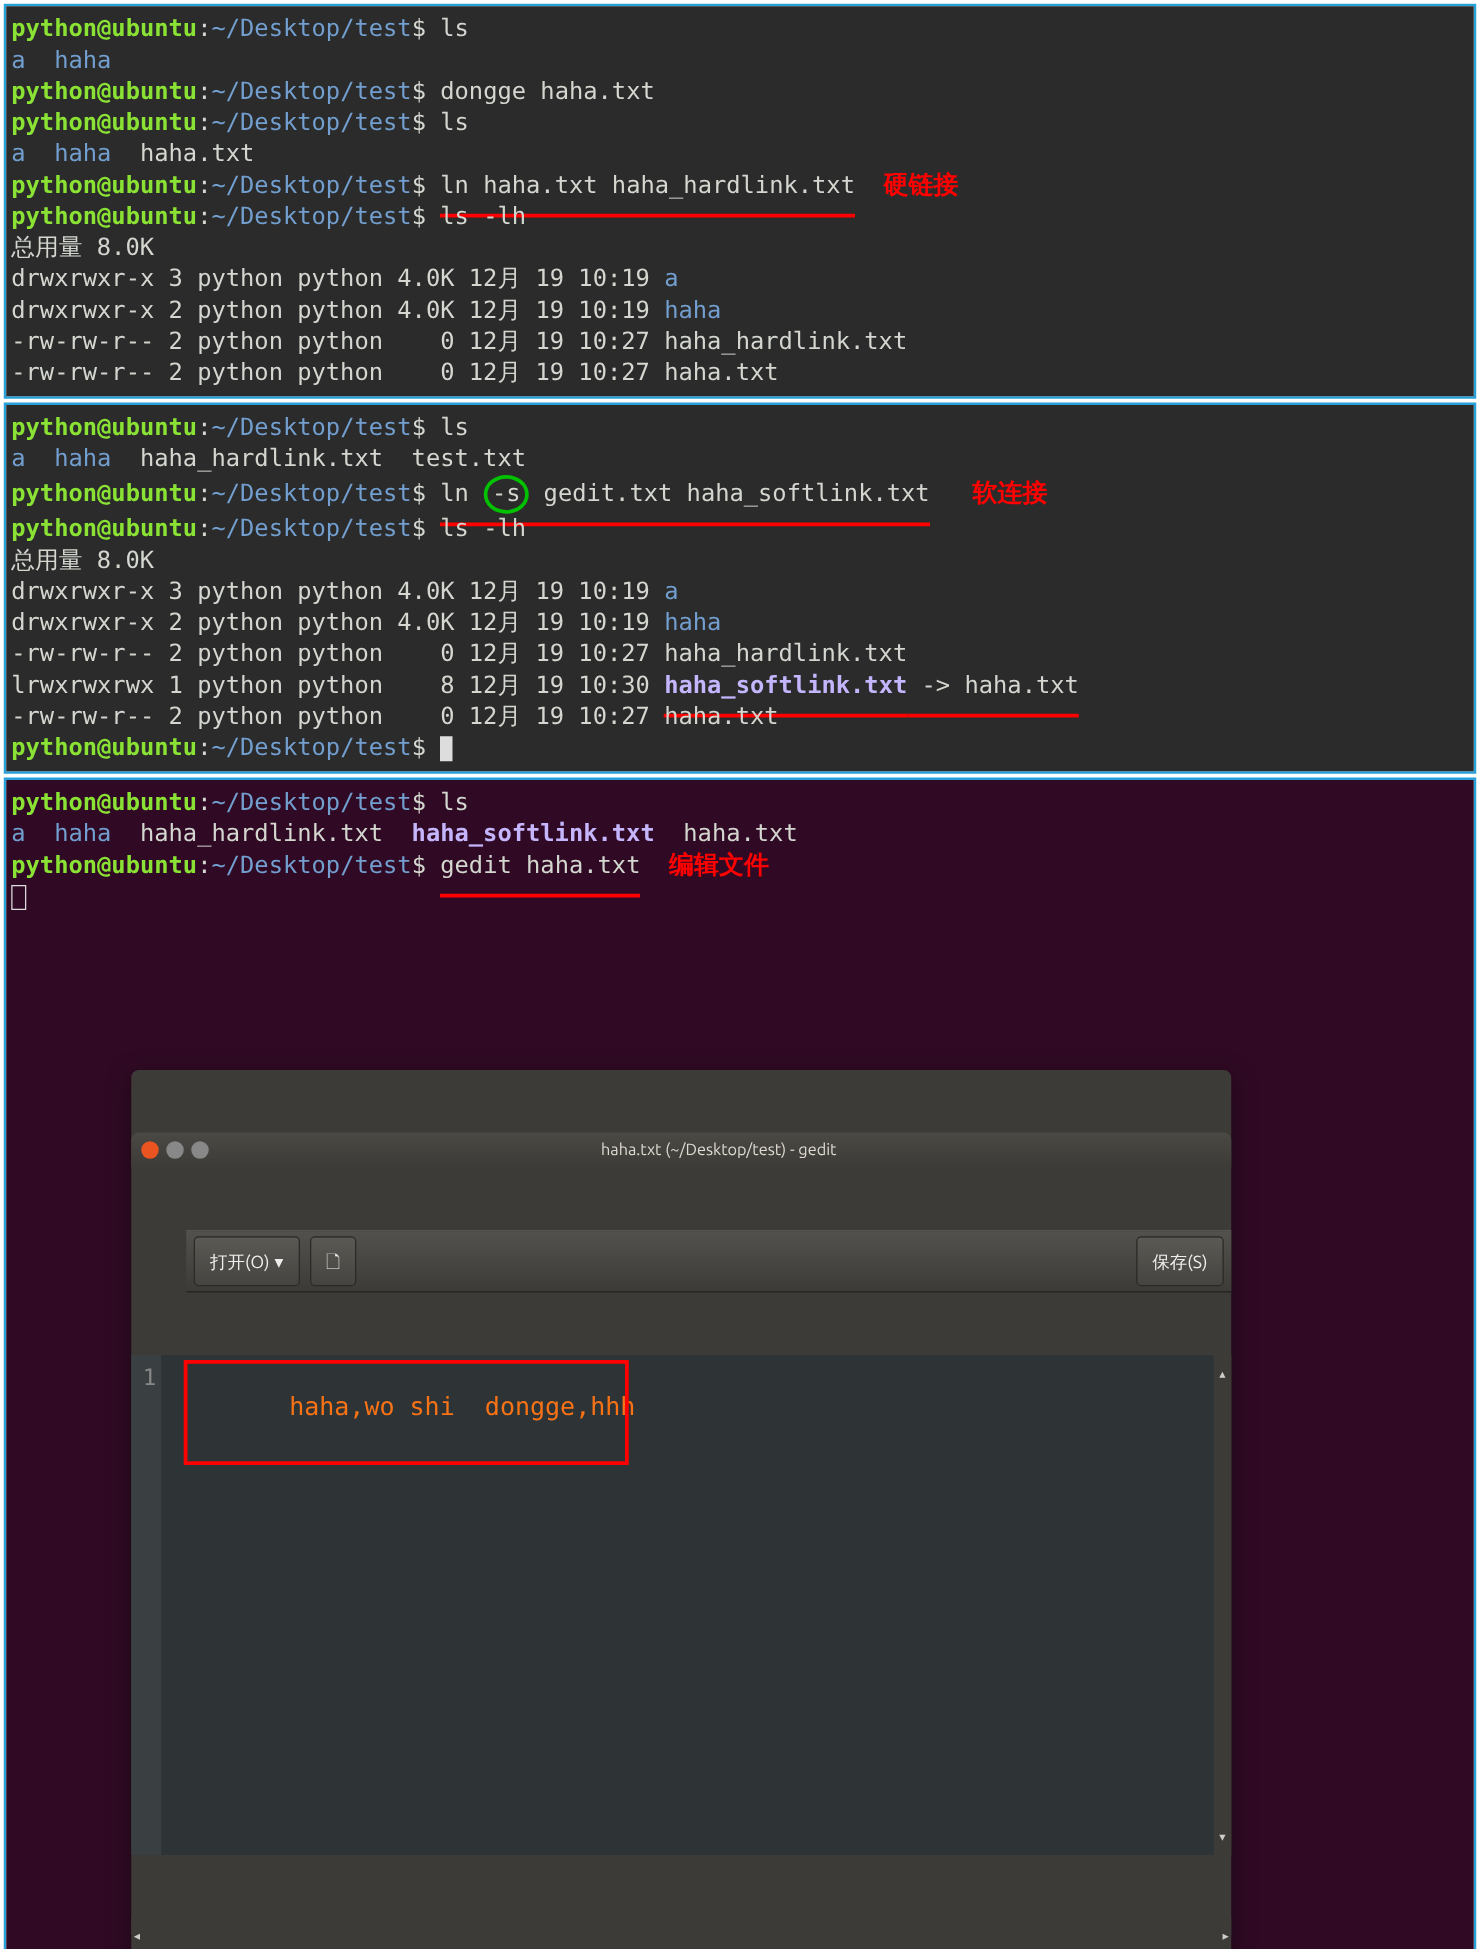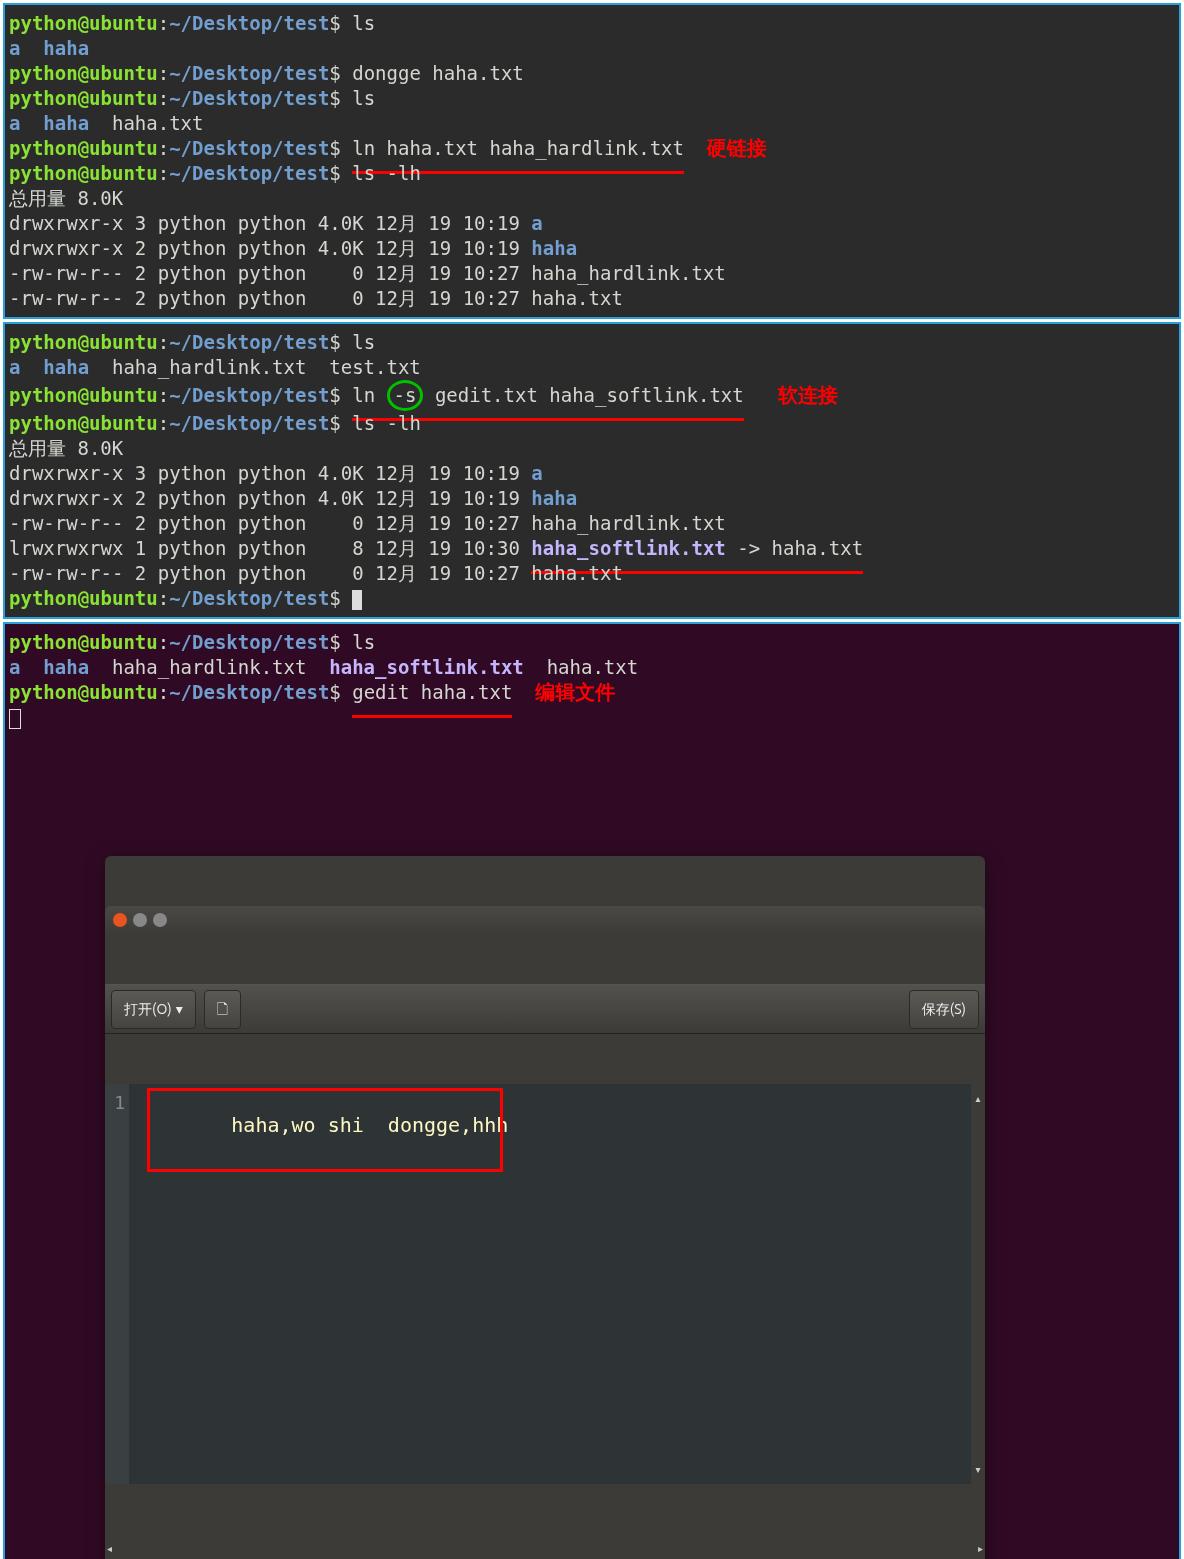--- a/index.html
+++ b/index.html
@@ -18,21 +18,21 @@
     background: #2b2b2b;
     color: #ddd;
     font-size: 19px;
     line-height: 25px;
     padding: 6px 4px;
     white-space: pre;
     font-family: "DejaVu Sans Mono", "Consolas", monospace;
   }
   .term3 { background:#300a24; }
   .g  { color:#8ae234; font-weight:bold; } 
-  .b  { color:#729fcf; font-weight:bold;margin-top:16px; } 
+  .b  { color:#729fcf; font-weight:normal;margin-top:16px; } 
   .c  { color:#c4b5fd; font-weight:bold; } 
   .w  { color:#d3d7cf; }
   .annot {
     color:#ff0000; font-weight:bold; font-family: "Microsoft YaHei","SimHei",sans-serif;
     font-size:20px;
   }
   .uline-red { border-bottom:3px solid #ff0000; padding-bottom:12px; }
   .circle {
     display:inline-block;
     border:3px solid #00c000;
@@ -54,39 +54,39 @@
   .titlebar {
     height:28px; display:flex; align-items:center;
     background:linear-gradient(#4a4944,#3c3b37);
     border-radius:6px 6px 0 0;
     padding:0 8px; gap:6px;
     color:#dfdbd2; font-size:13px;
   }
   .win-btn { width:14px; height:14px; border-radius:50%; display:inline-block;}
   .wb-close{background:#e95420;} .wb-min{background:#888;} .wb-max{background:#888;}
   .toolbar {
-    height:40px; display:flex; align-items:center; padding:4px 6px; gap:8px;
+    height:40px; display:flex; padding:4px 6px; gap:8px;
     background:linear-gradient(#52514d,#3c3b37);
-    border-top:1px solid #555; border-bottom:1px solid #222;
+    border-top:1px solid #555; border-bottom:1px solid #222;margin-left:44px;
   }
   .tbtn {
     background:linear-gradient(#5a5954,#454440);
     border:1px solid #2a2a27; border-radius:4px;
     color:#eee; font-size:14px; padding:6px 12px;
     display:flex; align-items:center; gap:4px;
   }
   .editor {
     display:flex; background:#2e3436; height:400px; position:relative;
   }
   .gutter{
     width:20px; background:#3a3f41; color:#888; text-align:right;
     padding:6px 4px 0 0; font-family:monospace; font-size:18px;
   }
   .code {
-    flex:1; padding:4px 6px; color:#fef9c3; font-family:monospace; font-size:20px;
+    flex:1; padding:4px 6px; color:#f97316; font-family:monospace; font-size:20px;
     position:relative;
   }
   .highlight-box{
     position:absolute; border:3px solid #ff0000;
     left:18px; top:4px; width:350px; height:78px; pointer-events:none;
   }
   .vscroll{
     width:14px; background:#3c3b37;
     display:flex; flex-direction:column; justify-content:space-between; align-items:center;
   }
@@ -133,20 +133,21 @@
 <span class="hollow-cursor"></span>
 </div>
 
 <div class="term term3" style="padding:0;">
  <div class="gedit-wrap">
   <div class="gedit">
     <div class="titlebar">
       <span class="win-btn wb-close"></span>
       <span class="win-btn wb-min"></span>
       <span class="win-btn wb-max"></span>
+      <span style="flex:1;text-align:center">haha.txt (~/Desktop/test) - gedit</span>
     </div>
     <div class="toolbar">
       <div class="tbtn"><span>打开(O)</span><span>▾</span></div>
       <div class="tbtn"><span>🗋</span></div>
       <div style="flex:1"></div>
       <div class="tbtn">保存(S)</div>
     </div>
     <div class="editor">
       <div class="gutter"><span>1</span></div>
       <div class="code">

